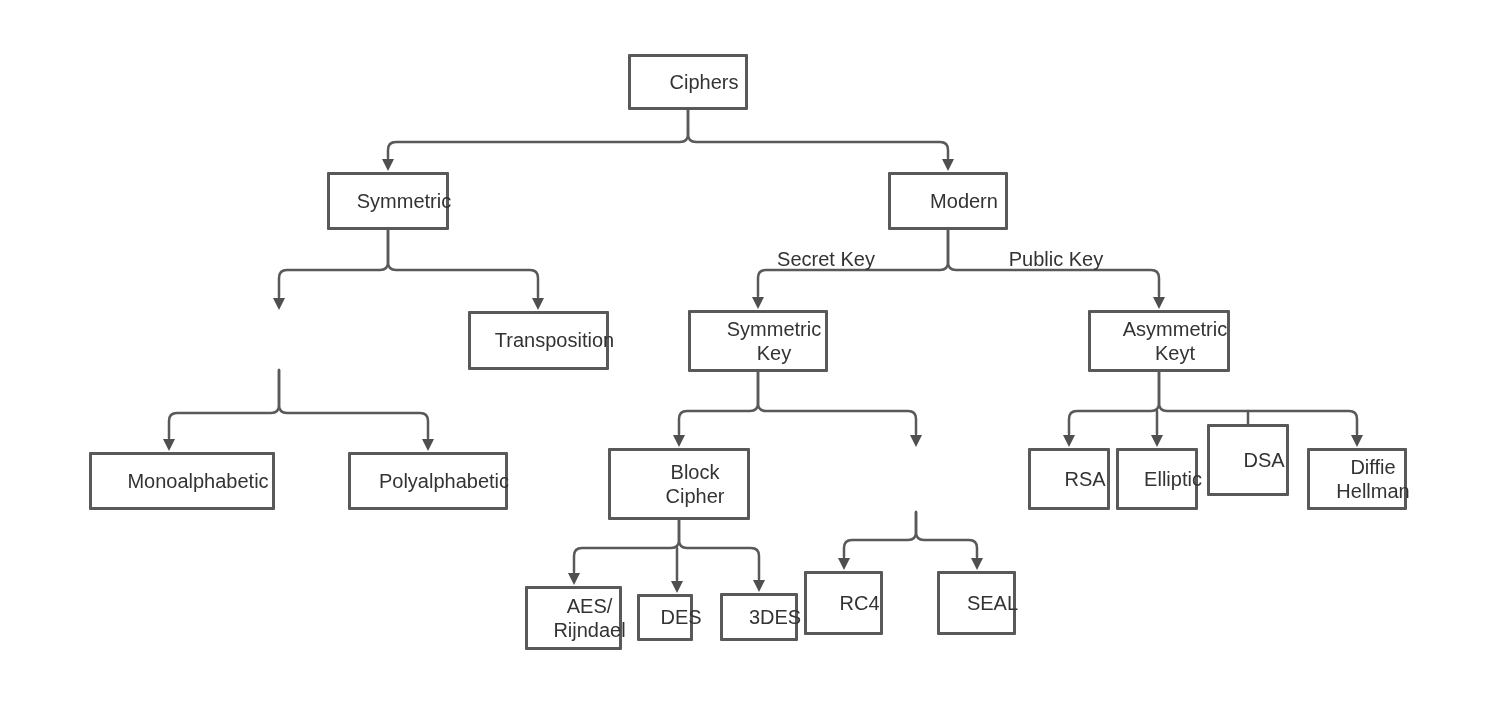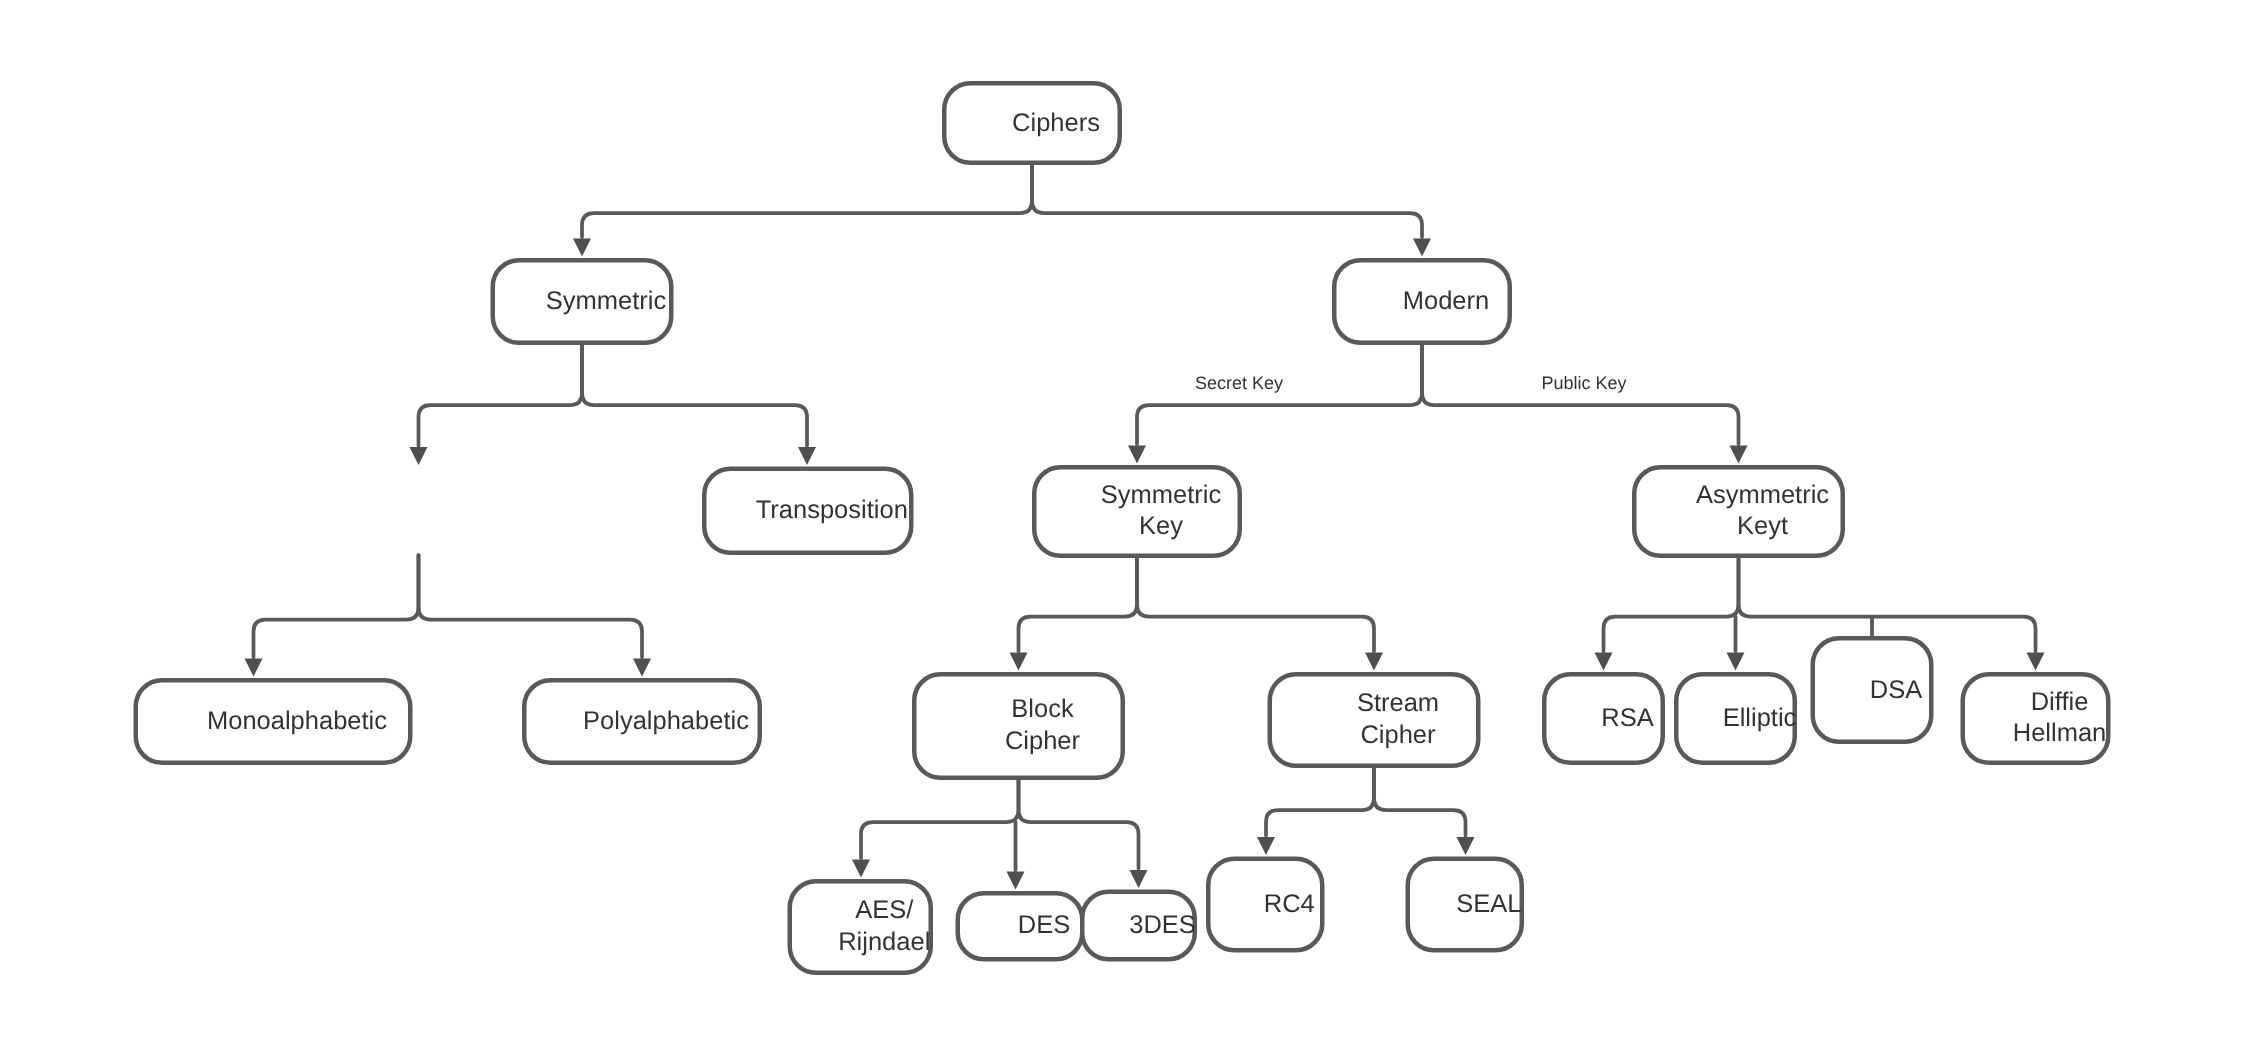--- a/index.html
+++ b/index.html
@@ -11,28 +11,28 @@
     position:relative;width:1496px;height:704px;background:var(--canvas);
     overflow:hidden;
   }
   #wires{position:absolute;left:0;top:0;width:1496px;height:704px;}
   .edge{stroke:var(--line);stroke-width:2.5;fill:none;stroke-linecap:round;}
   .arrow{fill:var(--arrow);stroke:none;}
   .node{
     position:absolute;box-sizing:border-box;
     background:var(--canvas);
     border:3px solid var(--border);
-    border-radius:19px;
+    border-radius:1px;
     display:flex;align-items:center;justify-content:center;
     text-align:center;color:var(--text);
-    font-size:17px;line-height:1.22;padding-left:32px;
+    font-size:20px;line-height:1.22;padding-left:32px;
   }
   .node .lbl{white-space:pre-line;padding:0 4px;}
   .edge-label{
-    position:absolute;color:var(--text);font-size:12px;text-align:center;
+    position:absolute;color:var(--text);font-size:20px;text-align:center;
   }
 </style>
 </head>
 <body>
 
 <div id="canvas">
 
   <svg id="wires" viewBox="0 0 1496 704" xmlns="http://www.w3.org/2000/svg">
 
     <path class="edge" d="M688,110 V134 Q688,142 680,142 H396 Q388,142 388,150 V158"></path>
@@ -117,24 +117,20 @@
     </div>
 
   <div class="node" style="left:348px;top:452px;width:160px;height:58px">
     <span class="lbl">Polyalphabetic</span>
     </div>
 
   <div class="node" style="left:608px;top:448px;width:142px;height:72px">
     <span class="lbl">Block Cipher</span>
     </div>
 
-  <div class="node" style="left:845px;top:448px;width:142px;height:64px">
-    <span class="lbl">Stream
-Cipher</span>
-    </div>
 
   <div class="node" style="left:1028px;top:448px;width:82px;height:62px">
     <span class="lbl">RSA</span>
     </div>
 
   <div class="node" style="left:1116px;top:448px;width:82px;height:62px">
     <span class="lbl">Elliptic</span>
     </div>
 
   <div class="node" style="left:1207px;top:424px;width:82px;height:72px">
@@ -144,21 +140,21 @@
   <div class="node" style="left:1307px;top:448px;width:100px;height:62px">
     <span class="lbl">Diffie
 Hellman</span>
     </div>
 
   <div class="node" style="left:525px;top:586px;width:97px;height:64px">
     <span class="lbl">AES/
 Rijndael</span>
     </div>
 
-  <div class="node" style="left:637px;top:594px;width:86px;height:47px">
+  <div class="node" style="left:637px;top:594px;width:56px;height:47px">
     <span class="lbl">DES</span>
     </div>
 
   <div class="node" style="left:720px;top:593px;width:78px;height:48px">
     <span class="lbl">3DES</span>
     </div>
 
   <div class="node" style="left:804px;top:571px;width:79px;height:64px">
     <span class="lbl">RC4</span>
     </div>

